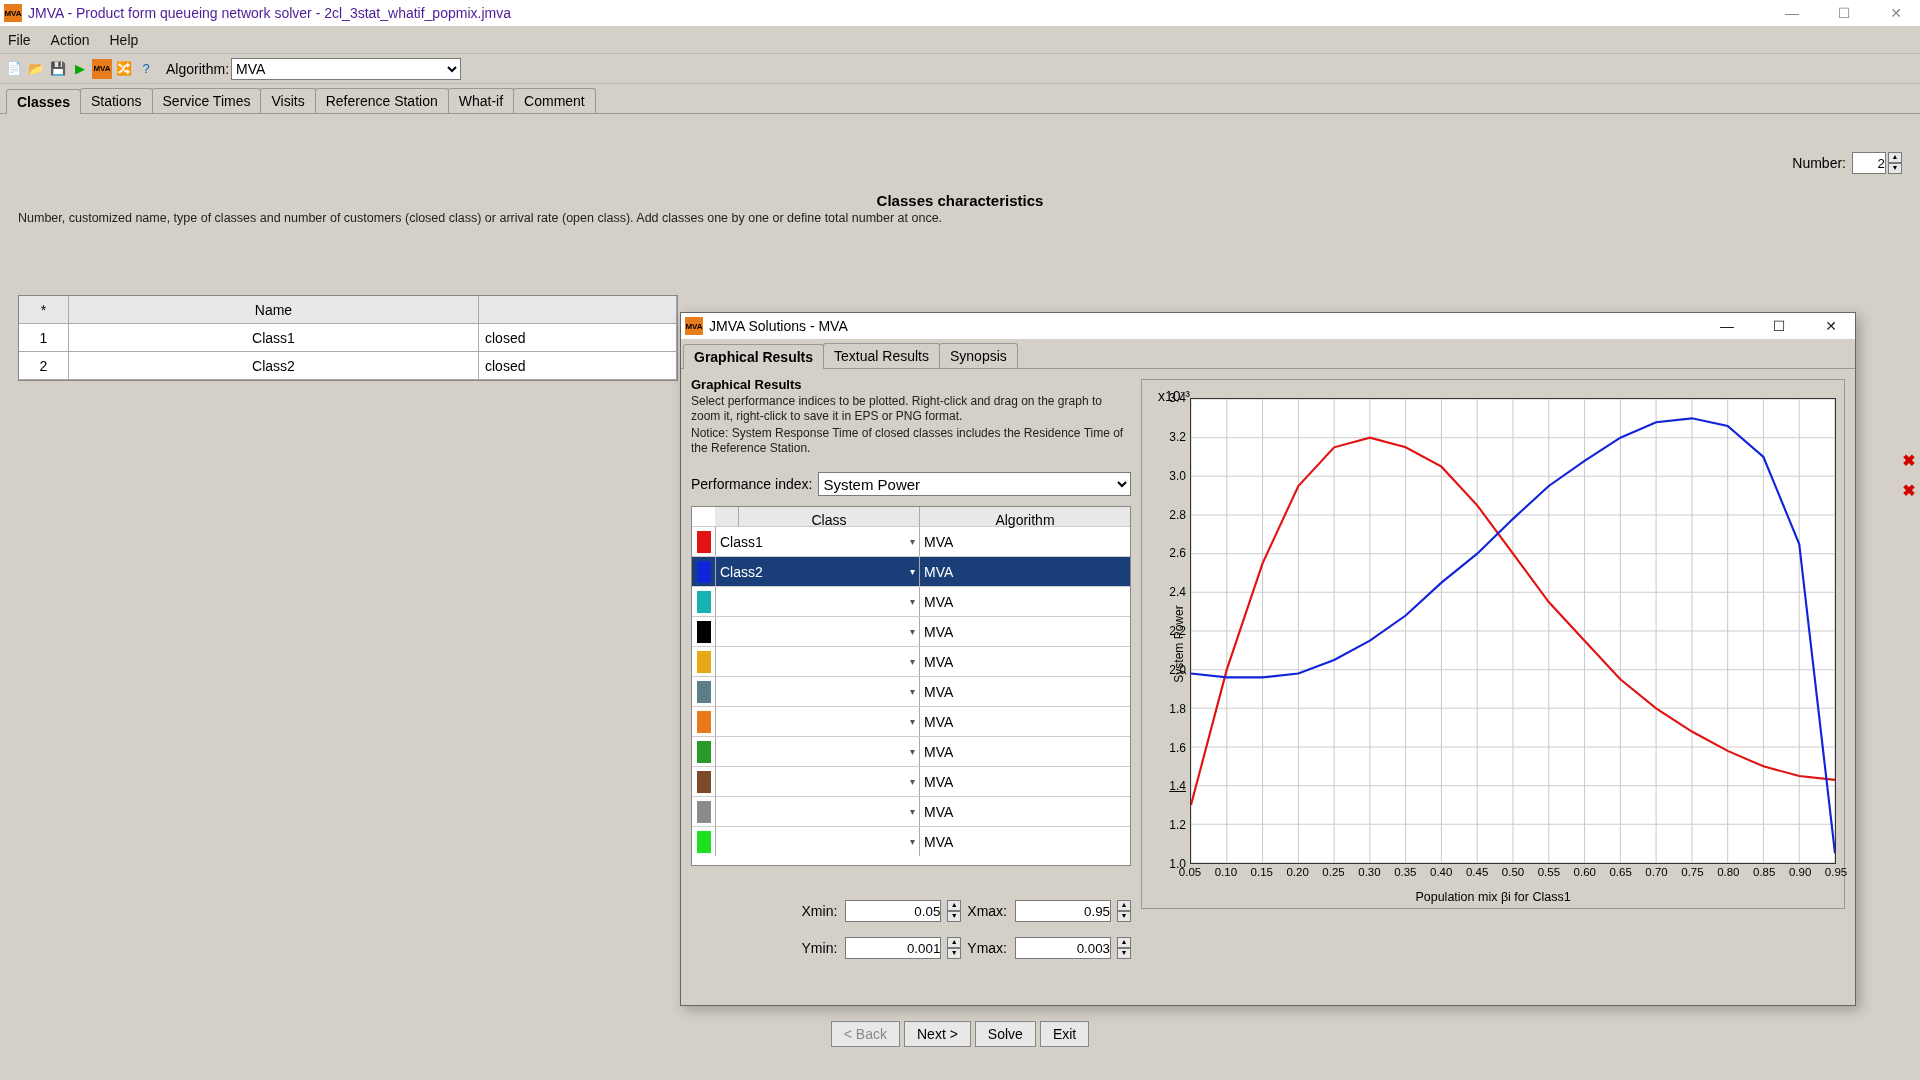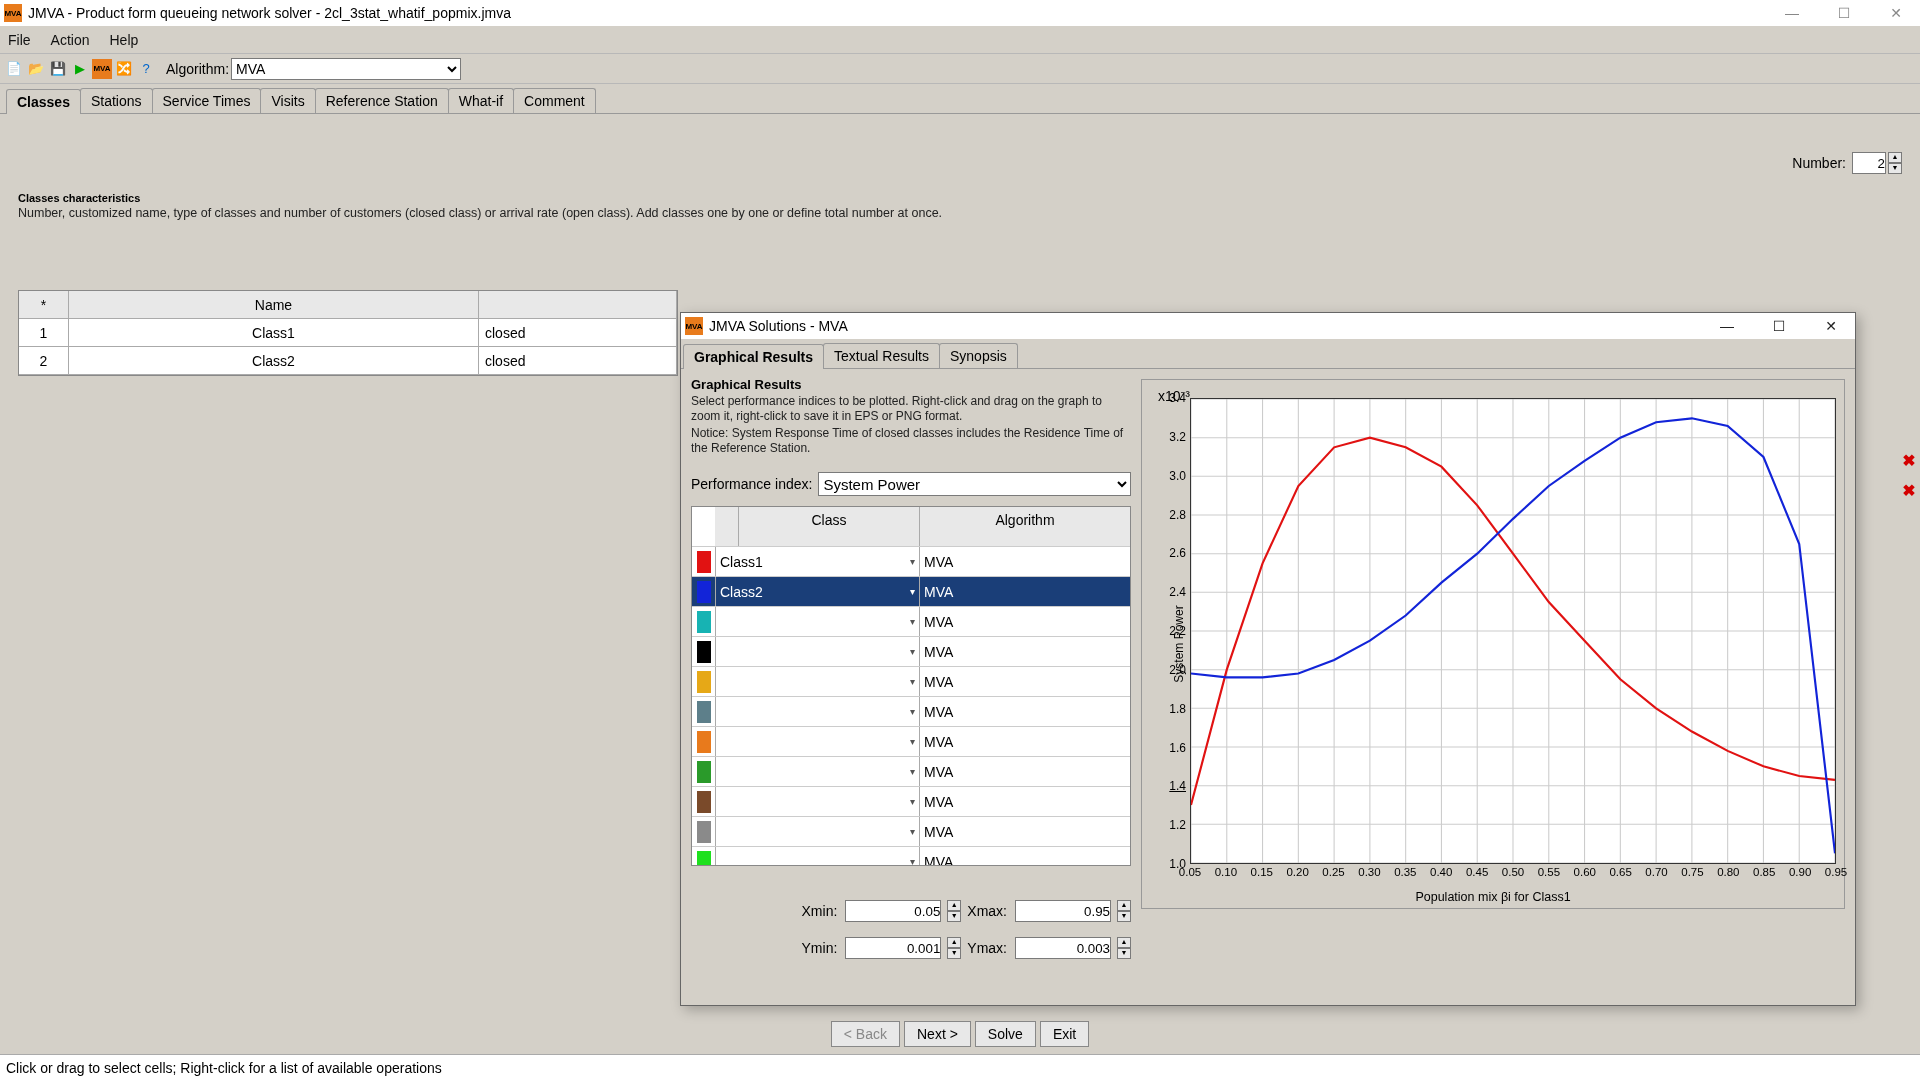--- a/index.html
+++ b/index.html
@@ -2,21 +2,21 @@
 <html><head>
 <meta charset="utf-8">
 <style>
 * { box-sizing: border-box; margin: 0; padding: 0; font-family: "Segoe UI", Tahoma, sans-serif; }
 body { background: #d4d0c8; width: 1920px; height: 1080px; overflow: hidden; position: relative; font-size: 14px; }
 
 
 .main-window { position: absolute; inset: 0; background: #d4d0c8; }
 .titlebar { height: 26px; background: #fff; display: flex; align-items: center; padding: 0 4px; }
 .titlebar .icon { width: 18px; height: 18px; background: #e87b1c; font-size: 8px; font-weight: bold; color: #000; display: flex; align-items: center; justify-content: center; margin-right: 6px; }
-.titlebar .title { color: #000000; flex: 1; }
+.titlebar .title { color: #4c1d95; flex: 1; }
 .titlebar .winbtns { display: flex; gap: 36px; margin-right: 12px; }
 .titlebar .winbtn { width: 16px; height: 16px; color: #888; display: flex; align-items: center; justify-content: center; }
 
 .menubar { height: 28px; display: flex; align-items: center; padding: 0 8px; gap: 20px; border-bottom: 1px solid #b8b8b8; }
 .menubar span { color: #111; }
 
 .toolbar { height: 30px; display: flex; align-items: center; padding: 0 4px; gap: 2px; border-bottom: 1px solid #b8b8b8; }
 .toolbar .tbtn { width: 20px; height: 20px; border: 1px solid transparent; display: flex; align-items: center; justify-content: center; font-size: 13px; }
 .toolbar .algo-label { margin-left: 8px; }
 .toolbar select { width: 230px; height: 22px; background: #fff; border: 1px solid #7a7a7a; font-size: 14px; }
@@ -25,21 +25,21 @@
 .tab { padding: 4px 10px; border: 1px solid #999; border-bottom: none; background: #d4d0c8; border-top-left-radius: 3px; border-top-right-radius: 3px; margin-right: -1px; position: relative; }
 .tab.active { background: #d4d0c8; font-weight: bold; top: 1px; }
 
 .panel-inner { padding: 8px 18px; position: relative; height: calc(100% - 26px - 28px - 30px - 30px - 40px - 26px); }
 
 .number-row { display: flex; justify-content: flex-end; align-items: center; padding: 30px 0 18px 0; }
 .number-row input { width: 34px; text-align: right; border: 1px solid #7a7a7a; height: 22px; background: #fff; }
 .spinner-btns { display: flex; flex-direction: column; margin-left: 2px; }
 .spinner-btns div { width: 14px; height: 11px; border: 1px solid #7a7a7a; background: #e8e8e8; font-size: 7px; line-height: 7px; text-align: center; }
 
-.section-title { font-weight: bold; font-size: 11px; }
+.section-title { font-weight: bold; font-size: 15px; text-align: center; }
 .section-desc { font-size: 12.5px; color: #222; margin-top: 2px; }
 
 .class-table { margin-top: 70px; width: 660px; border: 1px solid #888; background: #fff; font-size: 14px; }
 .class-table .row { display: flex; height: 28px; }
 .class-table .row.header { background: #e8e8e8; }
 .class-table .cell { border-right: 1px solid #aaa; border-bottom: 1px solid #aaa; display: flex; align-items: center; padding: 0 6px; }
 .class-table .cell.num { width: 50px; justify-content: center; }
 .class-table .cell.name { width: 410px; justify-content: center; }
 .class-table .cell.type { flex: 1; justify-content: flex-start; }
 .class-table .row.header .cell.num { justify-content: center; }
@@ -65,21 +65,21 @@
 .dlg-body { padding: 8px 10px; display: flex; gap: 10px; height: calc(100% - 26px - 30px); }
 
 .left-col { width: 440px; display: flex; flex-direction: column; }
 .gr-title { font-weight: bold; font-size: 13px; }
 .gr-desc { font-size: 12px; color: #222; margin-top: 2px; line-height: 1.25; }
 
 .perf-row { display: flex; align-items: center; margin-top: 16px; gap: 6px; }
 .perf-row select { flex: 1; height: 24px; border: 1px solid #7a7a7a; background: #fff; font-size: 15px; }
 
 .series-table { margin-top: 10px; border: 1px solid #888; background: #fff; height: 360px; overflow-y: auto; }
-.series-table .hdr { display: flex; background: #e8e8e8; height: 39px; margin-left: 23px; }
+.series-table .hdr { display: flex; background: #e8e8e8; height: 19px; margin-left: 23px; }
 .series-table .hdr .h-color { width: 24px; border-right: 1px solid #aaa; }
 .series-table .hdr .h-class { flex: 1; border-right: 1px solid #aaa; text-align: center; line-height: 26px; }
 .series-table .hdr .h-algo { width: 210px; text-align: center; line-height: 26px; }
 .series-table .srow { display: flex; height: 30px; border-top: 1px solid #ccc; }
 .series-table .srow.sel { background: #1a3e78; color: #fff; }
 .series-table .srow .c-color { width: 24px; border-right: 1px solid #aaa; }
 .series-table .srow .c-color div { width: 14px; height: 22px; margin: 4px auto; }
 .series-table .srow .c-class { flex: 1; border-right: 1px solid #aaa; display: flex; align-items: center; padding: 0 4px; position: relative; }
 .series-table .srow .c-class::after { content: "▾"; position: absolute; right: 4px; font-size: 10px; color: #555; }
 .series-table .srow.sel .c-class::after { color: #fff; }
@@ -181,21 +181,20 @@
     <div class="delete-x" style="top:367px">✖</div>
   </div>
 
   <div class="footer-buttons">
     <button class="disabled">&lt; Back</button>
     <button>Next &gt;</button>
     <button>Solve</button>
     <button>Exit</button>
   </div>
 
-  <div class="statusbar">Click or drag to select cells; Right-click for a list of available operations</div>
 
   <div class="dialog">
     <div class="titlebar">
       <div class="icon">MVA</div>
       <div class="title">JMVA Solutions - MVA</div>
       <div class="winbtns">
         <div class="winbtn">—</div>
         <div class="winbtn">☐</div>
         <div class="winbtn">✕</div>
       </div>

